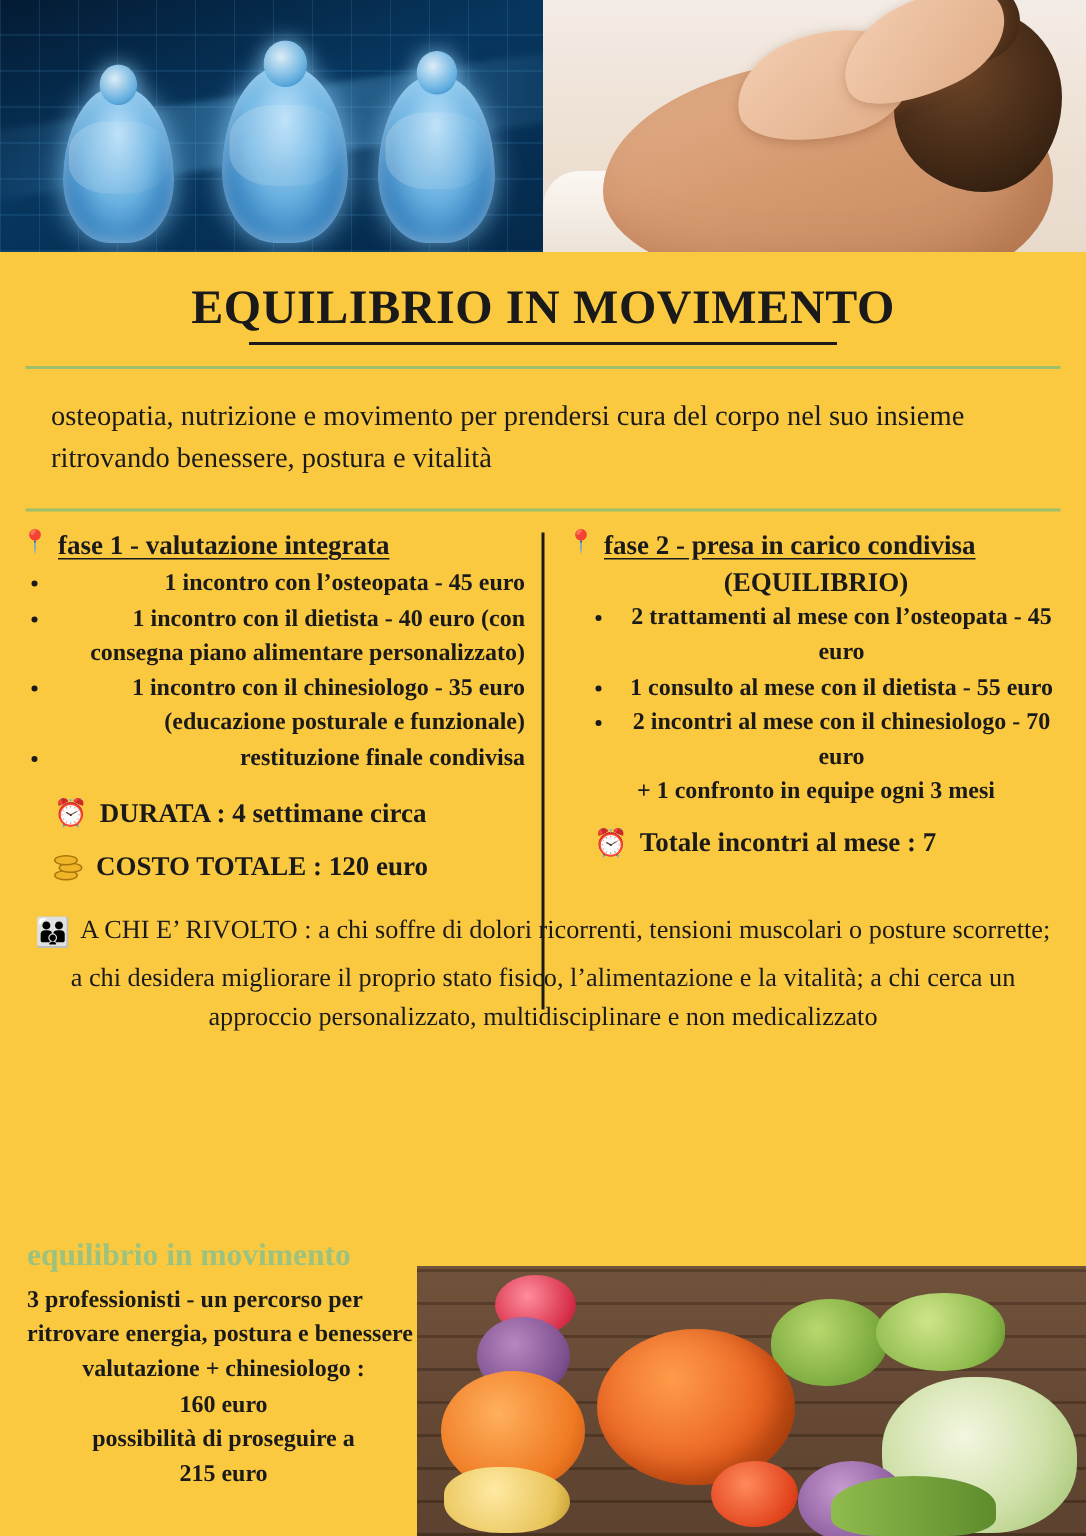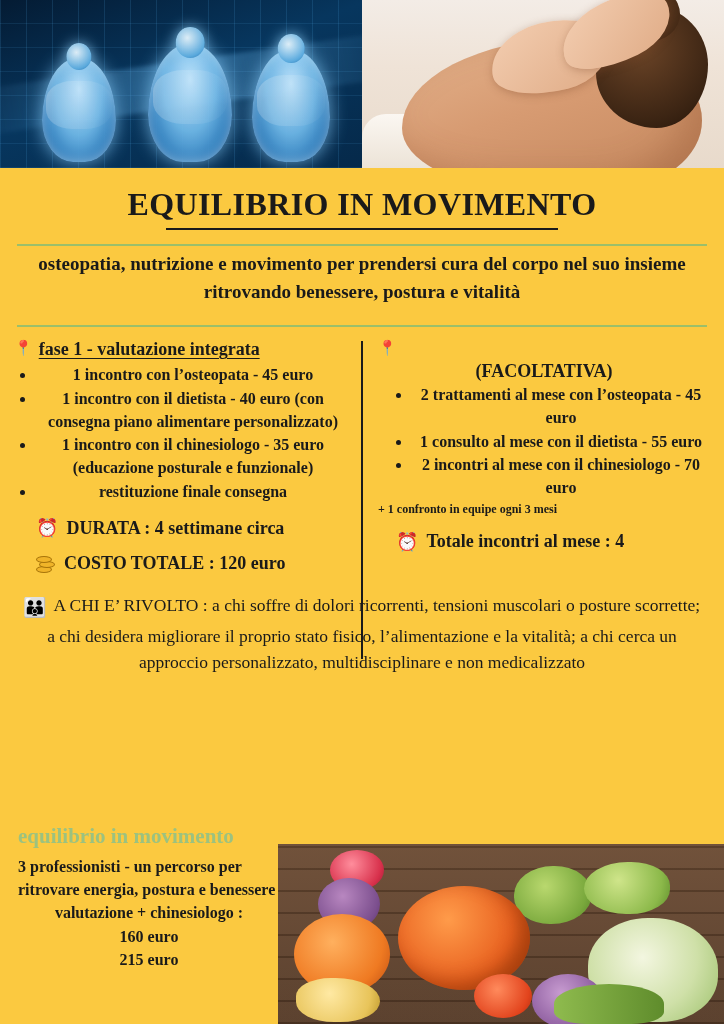--- a/index.html
+++ b/index.html
@@ -136,25 +136,24 @@
   }
 
   .rule {
     width: 690px;
     height: 2px;
     background: #9bbf6a;
     margin: 14px auto 0 auto;
   }
 
   .subtitle {
-    text-align: center;
     font-size: 19px;
-    font-weight: bold;
+    font-weight: normal;
     line-height: 1.45;
-    padding: 4px 34px 6px 34px;
+    padding: 18px 34px 6px 34px;
   }
 
   
   .columns {
     display: flex;
     margin-top: 12px;
     position: relative;
     padding: 0 14px;
   }
   .col {
@@ -200,27 +199,28 @@
     margin: 0;
     padding-left: 22px;
     list-style: disc;
   }
   ul.bullets li {
     font-size: 16px;
     font-weight: bold;
     line-height: 1.42;
     margin-bottom: 1px;
   }
-  .col-left ul.bullets li { text-align: center; }
+  .col-left ul.bullets li { text-align: right; }
   .col-right ul.bullets { padding-left: 34px; }
   .col-right ul.bullets li { text-align: center; }
 
   .plain-line {
-    font-size: 12px;
-    font-weight: bold;
+    font-size: 16px;
+    font-weight: bold;
+    text-align: center;
     margin-top: 2px;
   }
 
   .info-line {
     display: flex;
     align-items: center;
     gap: 8px;
     font-size: 18px;
     font-weight: bold;
     margin-top: 14px;
@@ -390,66 +390,68 @@
 
   <div class="col col-left">
     <div class="phase-head">
       <span class="pin">📍</span>
       <span class="ptext">fase 1 - valutazione integrata</span>
     </div>
     <ul class="bullets">
       <li>1 incontro con l’osteopata - 45 euro</li>
       <li>1 incontro con il dietista - 40 euro (con consegna piano alimentare personalizzato)</li>
       <li>1 incontro con il chinesiologo - 35 euro (educazione posturale e funzionale)</li>
-      <li>restituzione finale consegna</li>
+      <li>restituzione finale condivisa</li>
     </ul>
 
     <div class="info-line">
       <span class="ico">⏰</span>
       <span>DURATA : 4 settimane circa</span>
     </div>
     <div class="info-line">
       <span class="coin-ico">
           <i></i>
           <i></i>
           <i></i>
         </span>
       <span>COSTO TOTALE : 120 euro</span>
     </div>
   </div>
 
   <div class="col col-right">
     <div class="phase-head">
       <span class="pin">📍</span>
+      <span class="ptext">fase 2 - presa in carico condivisa</span>
     </div>
-    <div class="phase-sub">(FACOLTATIVA)</div>
+    <div class="phase-sub">(EQUILIBRIO)</div>
     <ul class="bullets">
       <li>2 trattamenti al mese con l’osteopata - 45 euro</li>
       <li>1 consulto al mese con il dietista - 55 euro</li>
       <li>2 incontri al mese con il chinesiologo - 70 euro</li>
     </ul>
     <div class="plain-line">+ 1 confronto in equipe ogni 3 mesi</div>
 
     <div class="info-line">
       <span class="ico">⏰</span>
-      <span>Totale incontri al mese : 4</span>
+      <span>Totale incontri al mese : 7</span>
     </div>
   </div>
 </div>
 
 <div class="audience">
   <span class="people-ico">👪</span><span>A CHI E’ RIVOLTO :</span> <span>a chi soffre di dolori ricorrenti, tensioni muscolari o posture scorrette; a chi desidera migliorare il proprio stato fisico, l’alimentazione e la vitalità; a chi cerca un approccio personalizzato, multidisciplinare  e non medicalizzato</span>
 </div>
 
 <div class="footer">
   <div class="footer-left">
     <div class="brand">equilibrio in movimento</div>
     <p>3 professionisti - un percorso per ritrovare energia, postura e benessere</p>
     <p class="centered">valutazione + chinesiologo :</p>
     <p class="centered">160 euro</p>
+    <p class="centered">possibilità di proseguire a</p>
     <p class="centered">215 euro</p>
   </div>
   <div class="footer-img">
     <div class="wood"></div>
     <div class="veg v-green1"></div>
     <div class="veg v-green2"></div>
     <div class="veg v-radish"></div>
     <div class="veg v-onion1"></div>
     <div class="veg v-pumpkin2"></div>
     <div class="veg v-pumpkin"></div>

